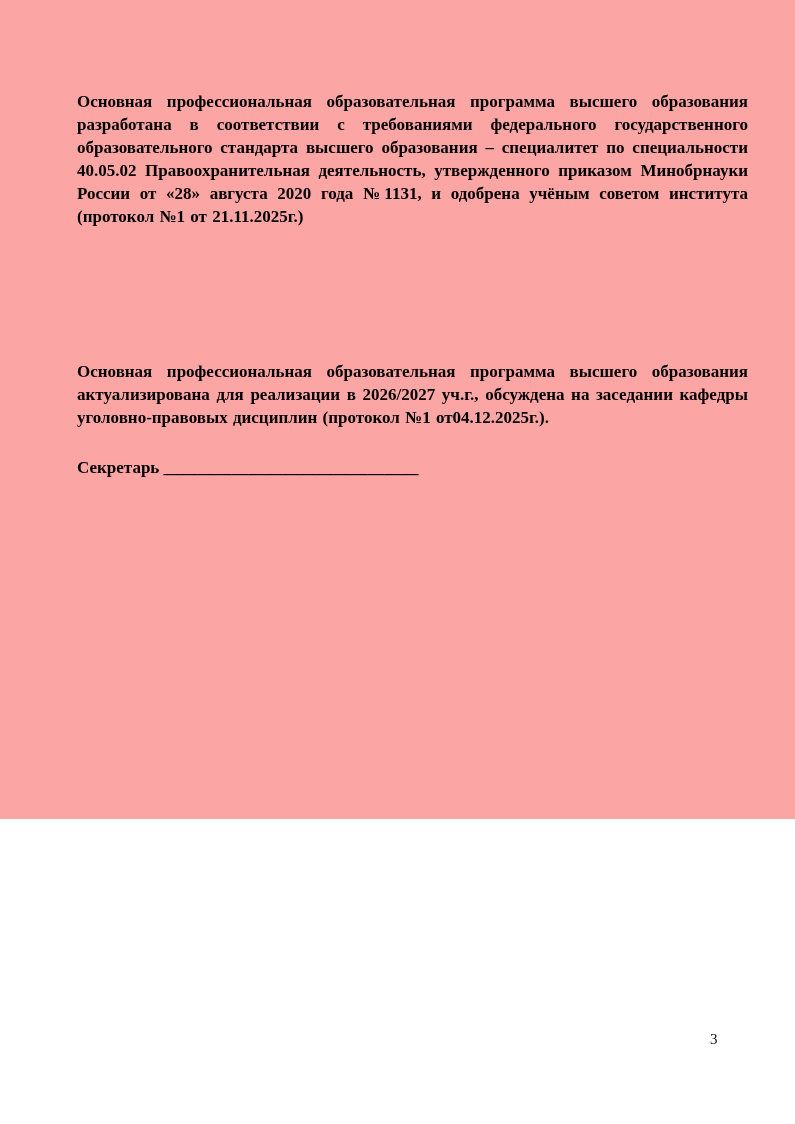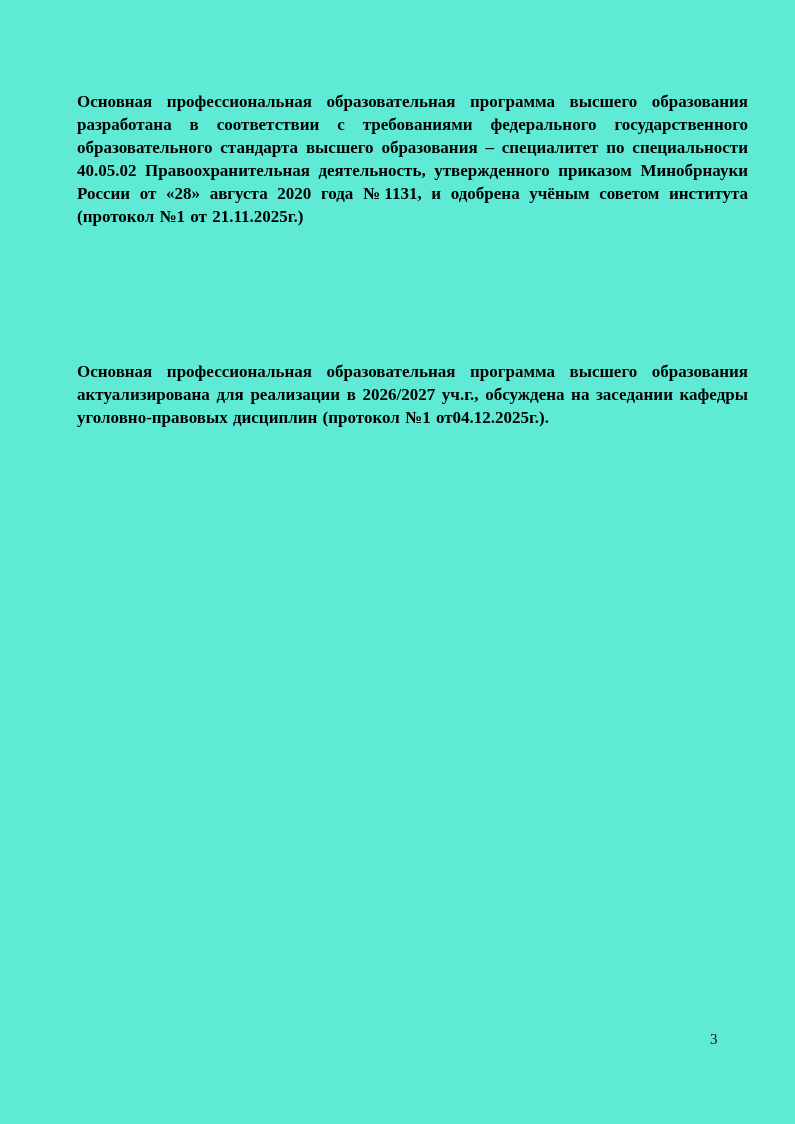--- a/index.html
+++ b/index.html
@@ -13,22 +13,22 @@
     position: relative;
     font-family: "Liberation Serif", "DejaVu Serif", serif;
     color: #000000;
     overflow: hidden;
   }
   .page {
     position: absolute;
     top: 0;
     left: 0;
     width: 795px;
-    height: 1124px;
-    background: #5eead4;
+    height: 819px;
+    background: #fca5a5;
     box-sizing: border-box;
     padding: 90px 47px 0 77px;
   }
   .para {
     font-size: 17px;
     font-weight: bold;
     line-height: 23px;
     text-align: justify;
     text-align-last: left;
     margin: 0;
@@ -63,16 +63,17 @@
 </style>
 </head>
 <body>
 
 <div class="page">
 
   <p class="para para-approval">Основная профессиональная образовательная программа высшего образования разработана в соответствии с требованиями федерального государственного образовательного стандарта высшего образования – специалитет  по специальности 40.05.02 Правоохранительная деятельность, утвержденного приказом Минобрнауки России от «28» августа 2020 года №1131, и одобрена учёным советом института (протокол №1 от 21.11.2025г.)</p>
 
   <p class="para para-update">Основная профессиональная образовательная программа высшего образования актуализирована для реализации в 2026/2027 уч.г., обсуждена на заседании кафедры уголовно-правовых дисциплин (протокол №1 от04.12.2025г.).</p>
 
+  <p class="signature-row"><span>Секретарь </span><span class="line">______________________________</span></p>
 
   <div class="page-number">3</div>
 
 </div>
 
 </body></html>

